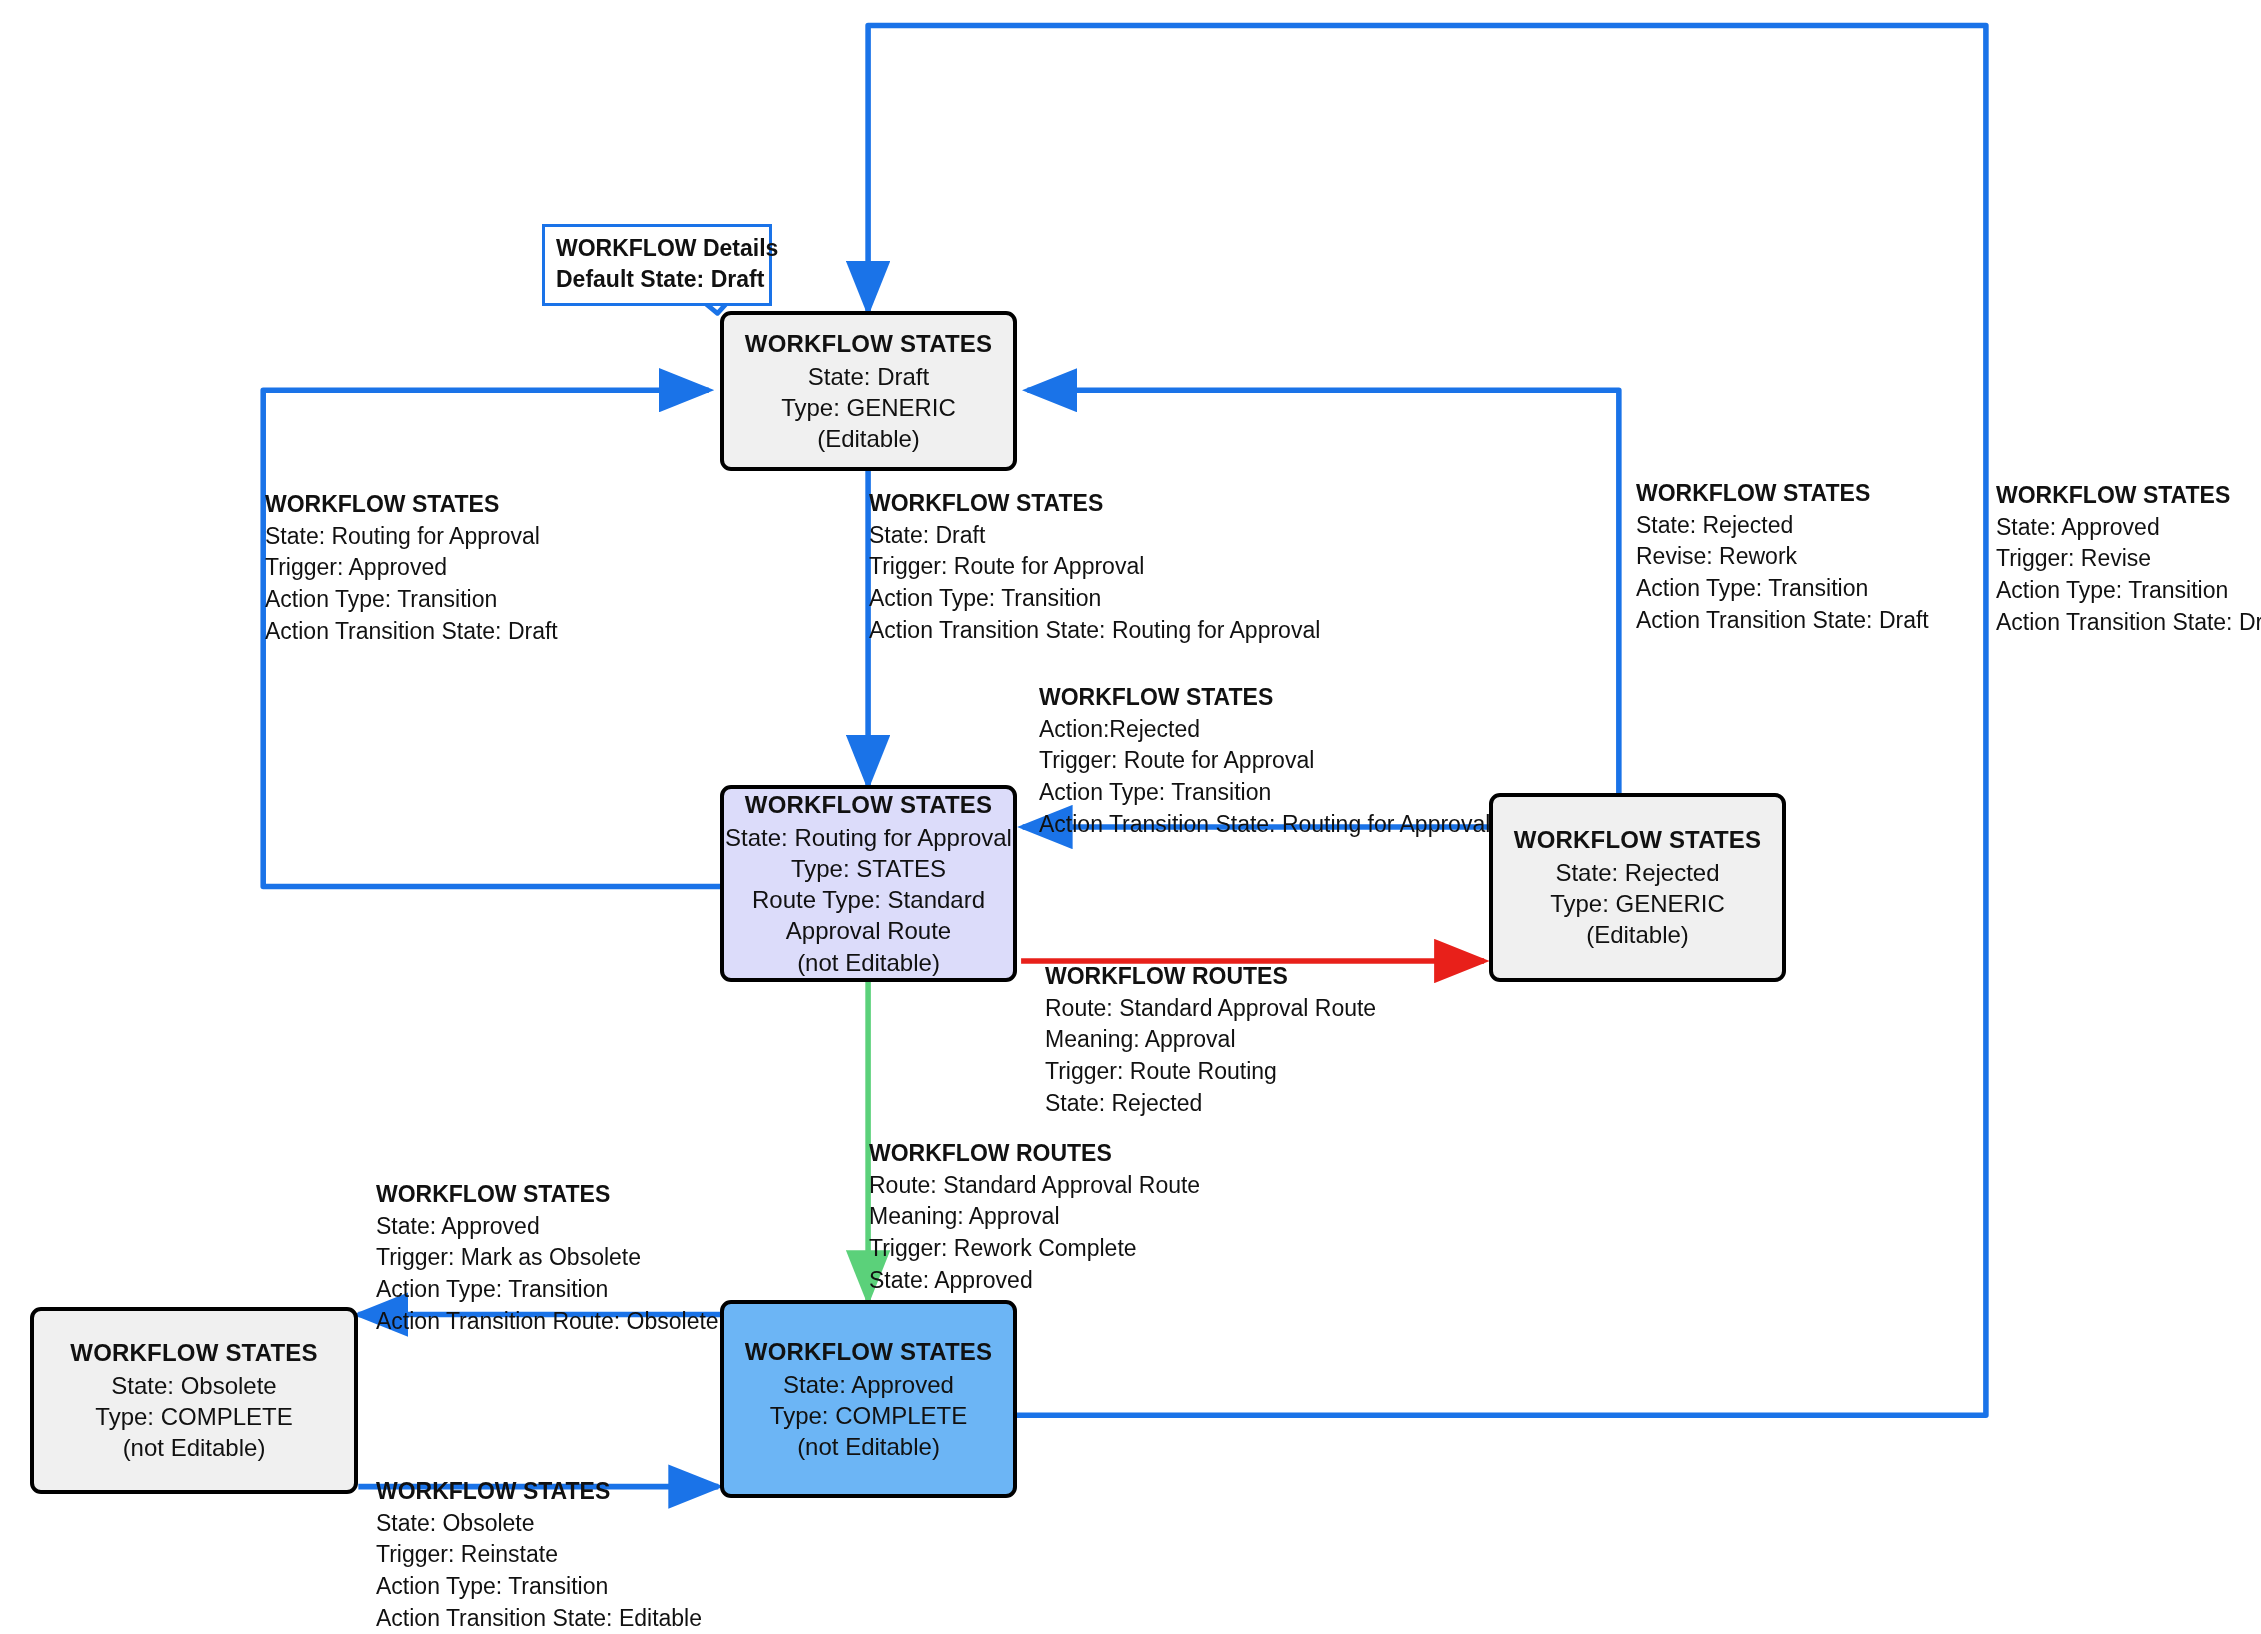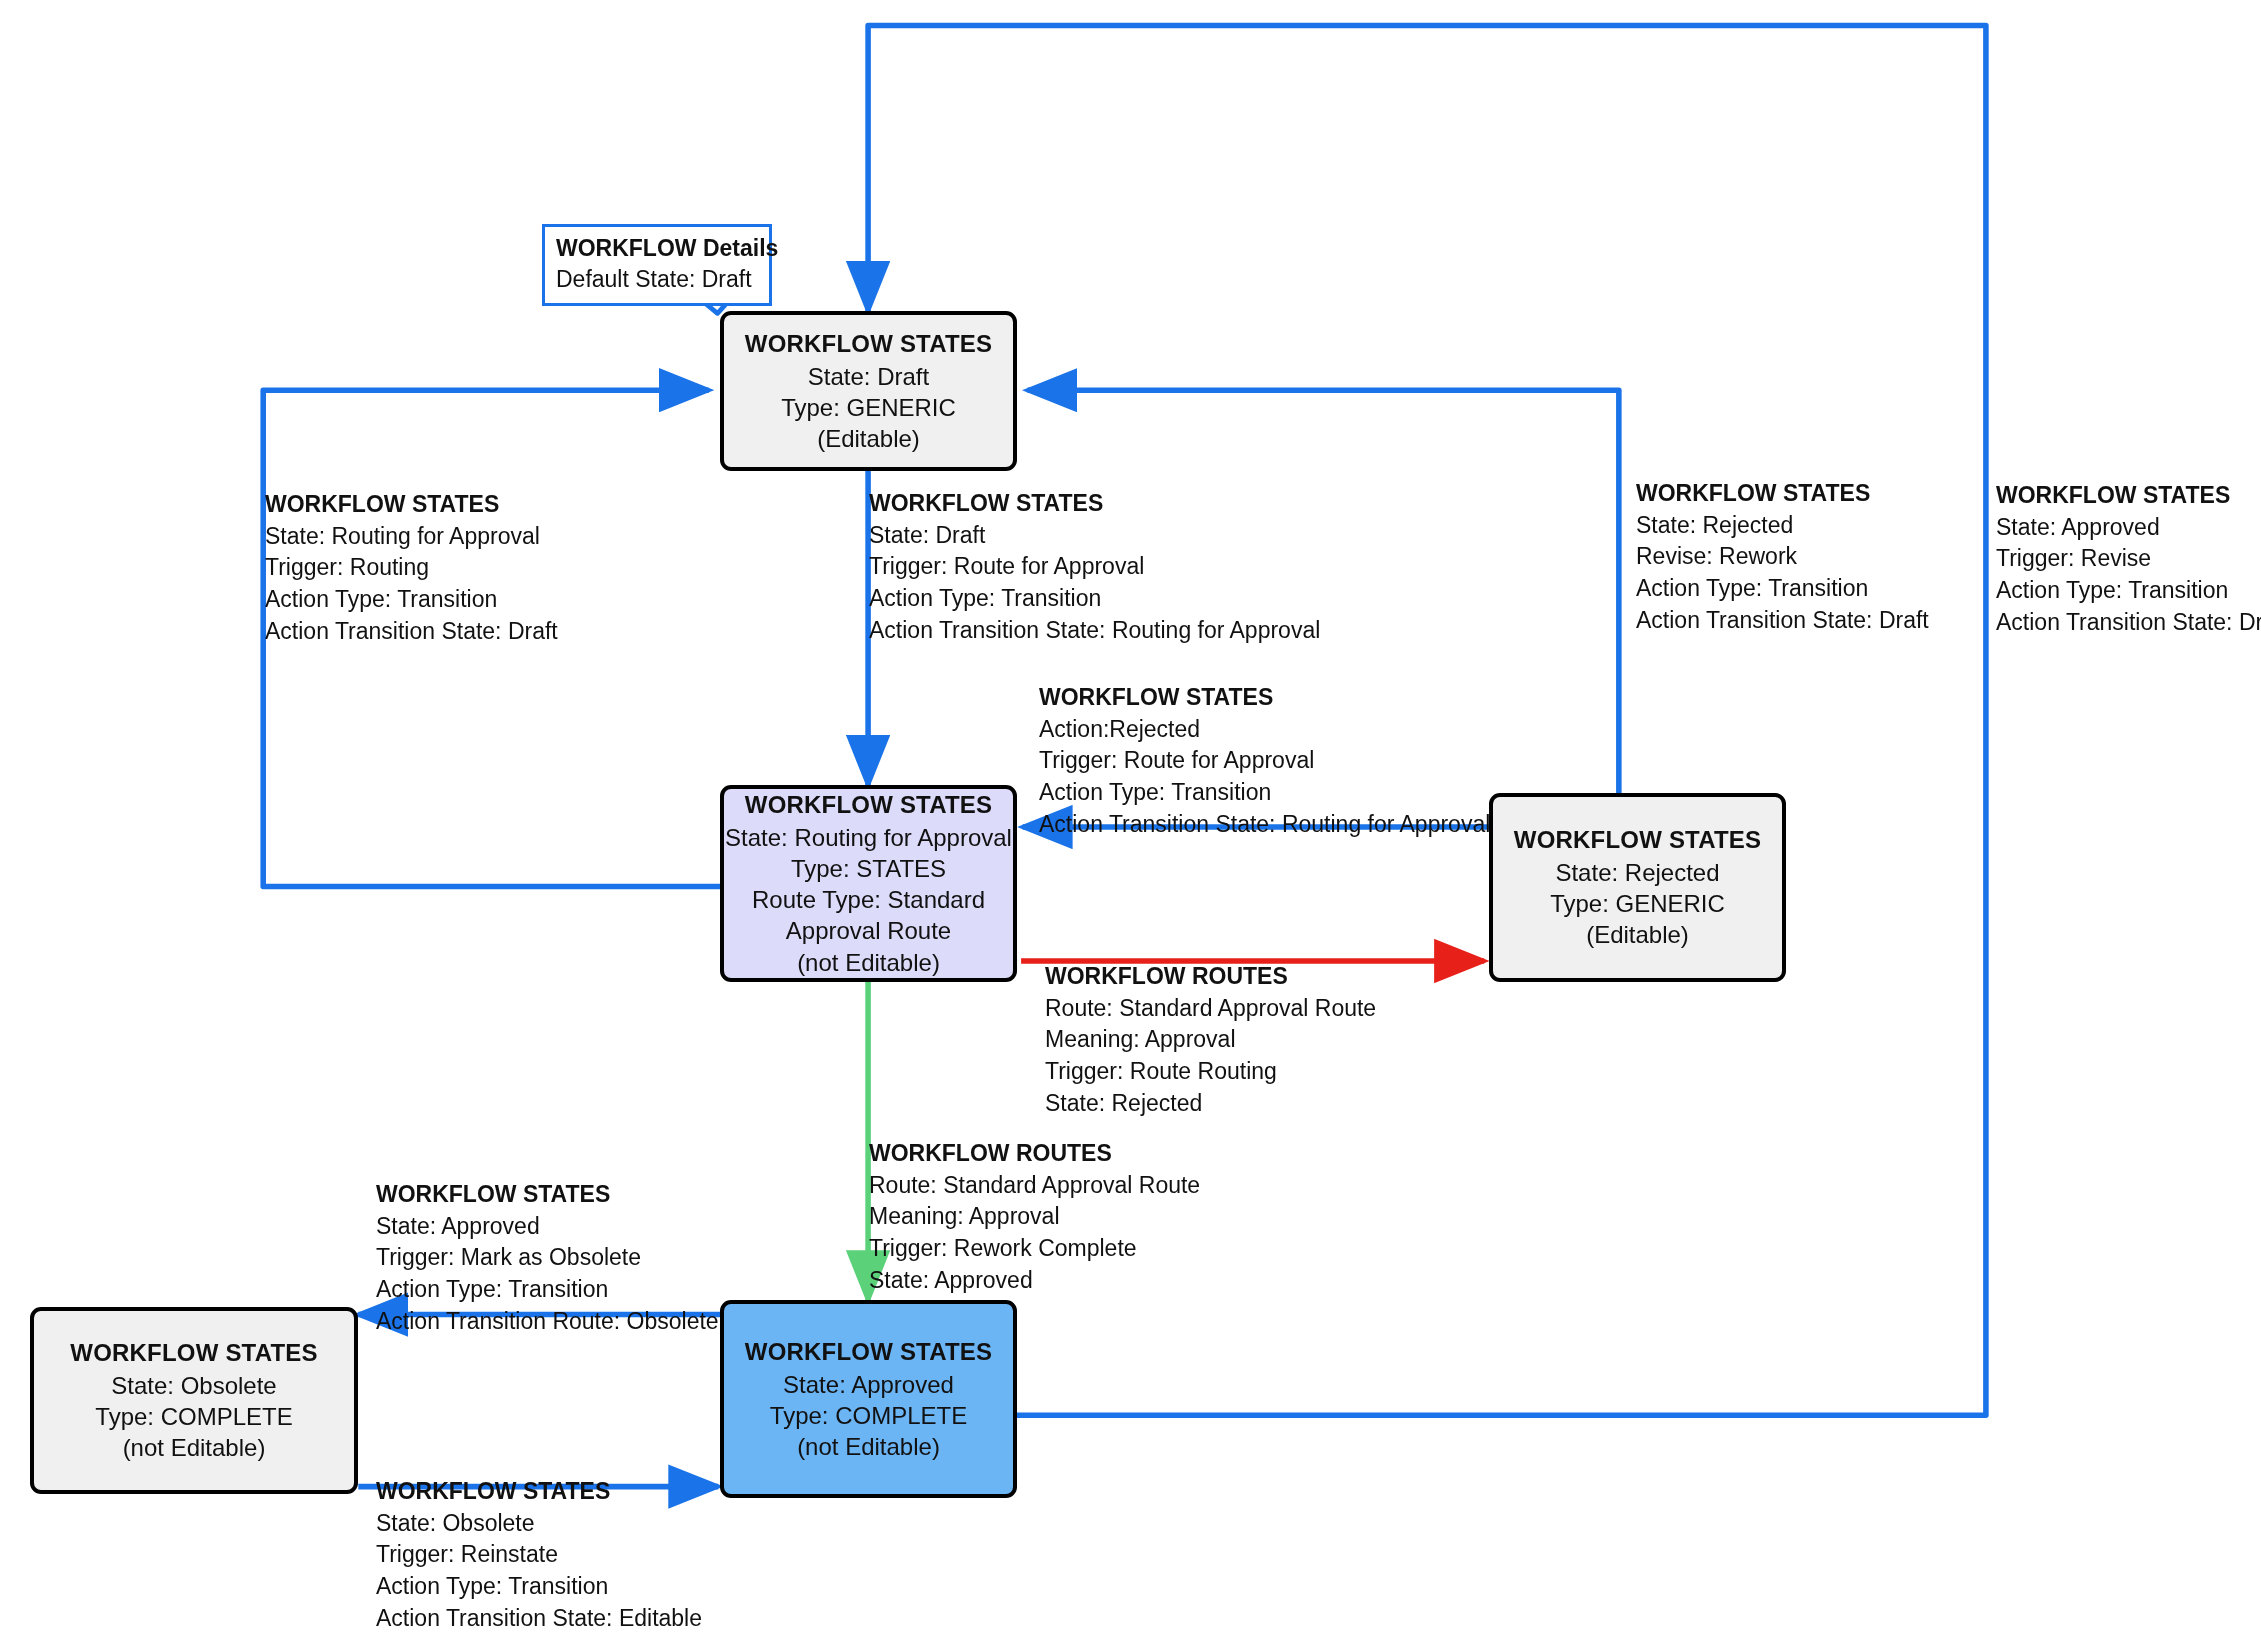--- a/index.html
+++ b/index.html
@@ -82,20 +82,21 @@
     color: #111111;
     white-space: nowrap;
     z-index: 7;
   }
   .callout .callout-title {
     font-weight: bold;
     display: block;
   }
   .callout .callout-line {
     display: block;
+    font-weight: bold;
   }
 </style>
 </head>
 <body>
 
 <div id="diagram-root">
 
   <svg class="edges" viewBox="0 0 2852 2062">
     <defs>
       <marker id="arrow-blue" markerWidth="10" markerHeight="8" refX="9" refY="4" orient="auto" markerUnits="strokeWidth">
@@ -168,21 +169,21 @@
   <div class="node fill-grey" style="left:30px; top:1307px; width:328px; height:187px;">
     <span class="node-title">WORKFLOW STATES</span>
     <span class="node-line">State: Obsolete</span>
     <span class="node-line">Type: COMPLETE</span>
     <span class="node-line">(not Editable)</span>
   </div>
 
   <div class="edge-label" style="left:265px; top:489px;">
     <span class="lbl-title">WORKFLOW STATES</span>
     <span class="lbl-line">State: Routing for Approval</span>
-    <span class="lbl-line">Trigger: Routing</span>
+    <span class="lbl-line">Trigger: Approved</span>
     <span class="lbl-line">Action Type: Transition</span>
     <span class="lbl-line">Action Transition State: Draft</span>
   </div>
 
   <div class="edge-label" style="left:869px; top:488px;">
     <span class="lbl-title">WORKFLOW STATES</span>
     <span class="lbl-line">State: Draft</span>
     <span class="lbl-line">Trigger: Route for Approval</span>
     <span class="lbl-line">Action Type: Transition</span>
     <span class="lbl-line">Action Transition State: Routing for Approval</span>

